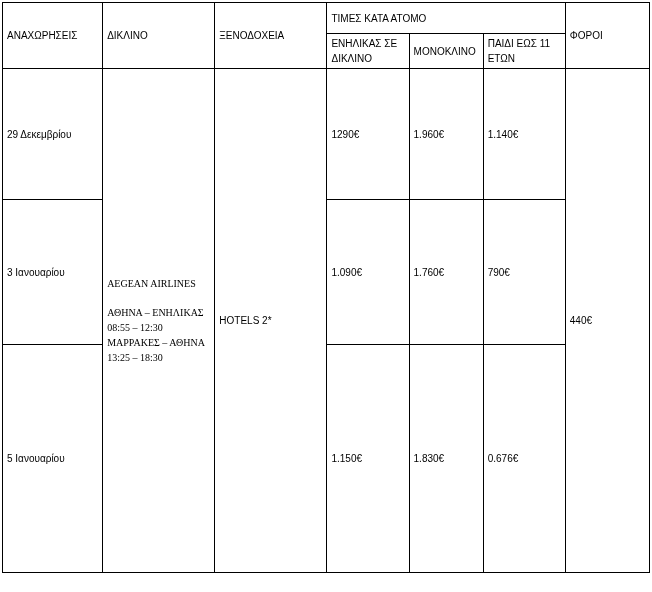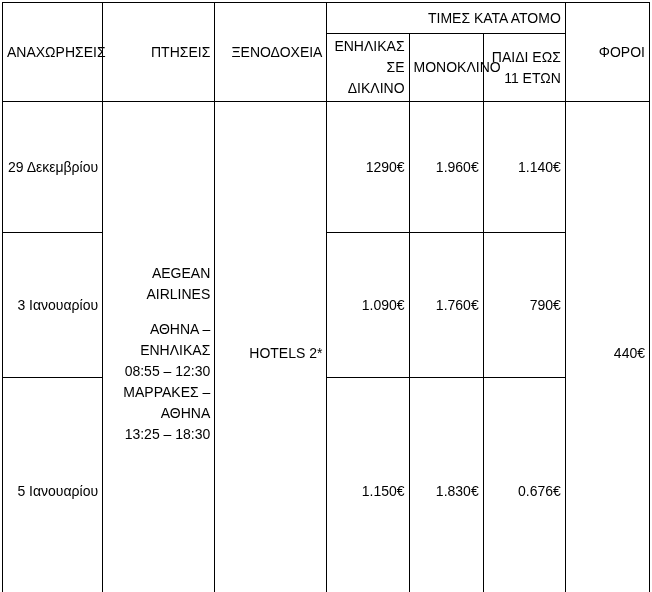--- a/index.html
+++ b/index.html
@@ -23,24 +23,24 @@
   table.price-table {
     border-collapse: collapse;
     table-layout: fixed;
     width: 648px;
     margin: 2px 0 0 2px;
   }
   table.price-table td,
   table.price-table th {
     border: 1px solid #000000;
     padding: 2px 4px;
-    text-align: right;
+    text-align: left;
     vertical-align: middle;
     font-weight: normal;
-    font-size: 14px;
+    font-size: 10px;
     line-height: 1.5;
   }
   .hdr-group {
     height: 26px;
     font-size: 11px;
   }
   .hdr-cell {
     font-size: 11px;
   }
   .col-dep   { width: 100px; }
@@ -51,20 +51,21 @@
   .col-chd   { width: 82px; }
   .col-tax   { width: 84px; }
 
   .row-a { height: 131px; }
   .row-b { height: 145px; }
   .row-c { height: 228px; }
 
   .flights-cell {
     font-size: 11px;
     line-height: 1.9;
+    font-family: Liberation Serif, serif;
   }
   .flights-cell .air-line { display: block; }
   .flights-cell .gap { display: block; height: 14px; }
   .price { font-size: 11px; }
   .nowrap { white-space: nowrap; }
 </style>
 </head>
 <body>
 
 <div class="sheet">
@@ -74,21 +75,21 @@
       <col class="col-fl">
       <col class="col-hot">
       <col class="col-dbl">
       <col class="col-sgl">
       <col class="col-chd">
       <col class="col-tax">
     </colgroup>
     <thead>
       <tr>
         <td rowspan="2" class="hdr-cell">ΑΝΑΧΩΡΗΣΕΙΣ</td>
-        <td rowspan="2" class="hdr-cell">ΠΤΗΣΕΙΣ</td>
+        <td rowspan="2" class="hdr-cell">ΔΙΚΛΙΝΟ</td>
         <td rowspan="2" class="hdr-cell">ΞΕΝΟΔΟΧΕΙΑ</td>
         <td colspan="3" class="hdr-group">ΤΙΜΕΣ ΚΑΤΑ ΑΤΟΜΟ</td>
         <td rowspan="2" class="hdr-cell">ΦΟΡΟΙ</td>
       </tr>
       <tr>
         <td class="hdr-cell">ΕΝΗΛΙΚΑΣ ΣΕ ΔΙΚΛΙΝΟ</td>
         <td class="hdr-cell">ΜΟΝΟΚΛΙΝΟ</td>
         <td class="hdr-cell">ΠΑΙΔΙ ΕΩΣ 11 ΕΤΩΝ</td>
       </tr>
     </thead>

